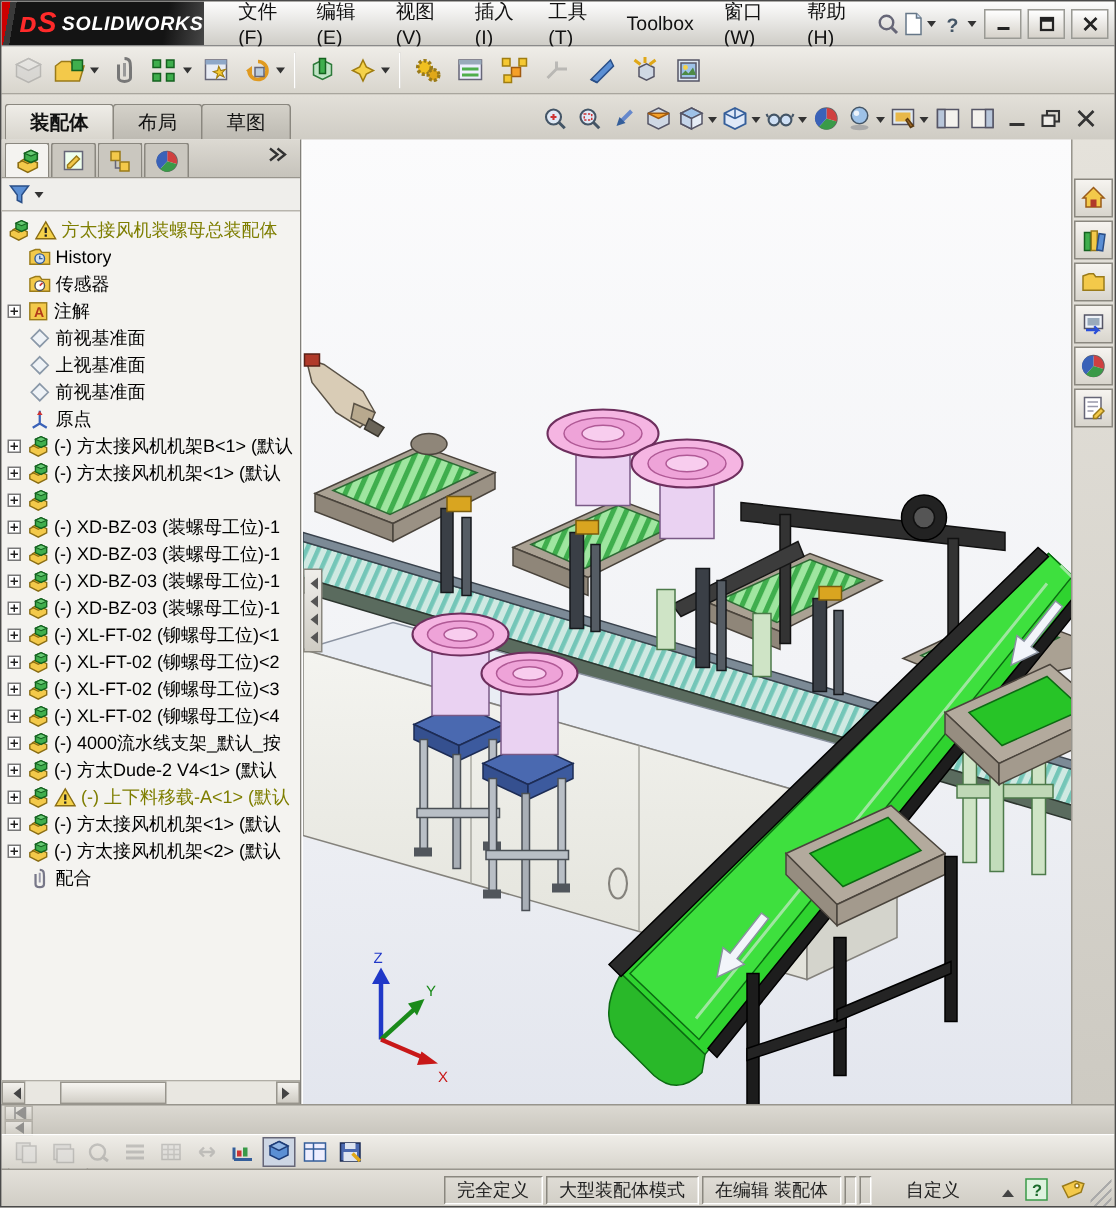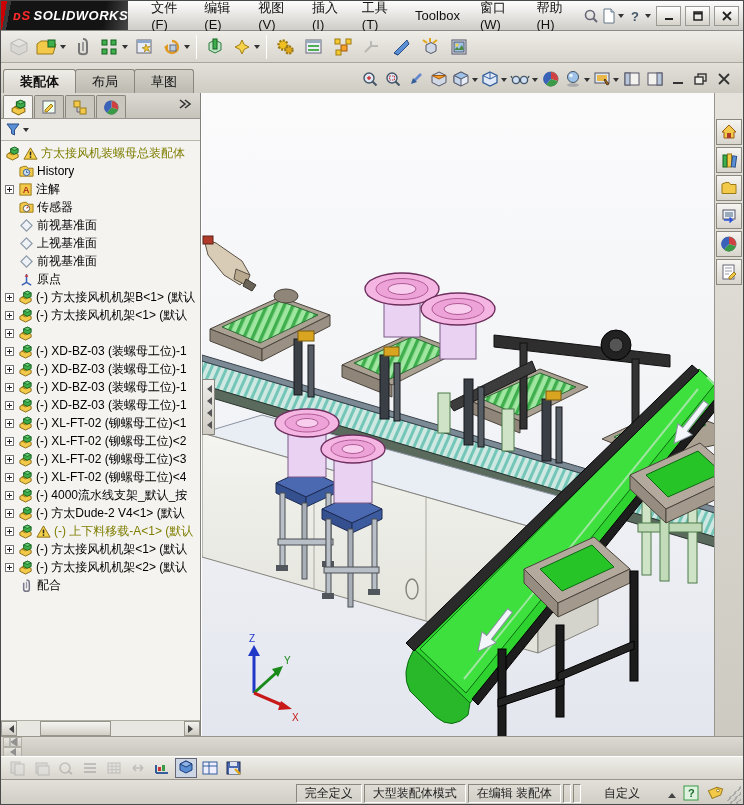--- a/index.html
+++ b/index.html
@@ -2,21 +2,21 @@
 <html><head>
 <meta charset="utf-8">
 <style>
   html,body{margin:0;padding:0;background:#9a9a9a;}
   *{box-sizing:border-box;font-family:"Liberation Sans",sans-serif;}
   .app{position:relative;width:744px;height:805px;background:#d6d2ca;border:1px solid #4a4a4a;overflow:hidden;}
 
   
   .titlebar{position:absolute;left:0;top:0;width:100%;height:30px;display:flex;align-items:stretch;background:linear-gradient(#fdfdfd,#cfcdc7);border-bottom:1px solid #8a8a8a;}
   .logo{width:138px;background:linear-gradient(100deg,#c00 0 6px,#3a3a3a 6px 10px,#141414 10px 80%,#474747);color:#fff;display:flex;align-items:center;padding-left:12px;font-size:13px;font-style:italic;font-weight:bold;letter-spacing:.5px;}
-  .logo .ds{color:#ff2a2a;font-size:13px;margin-right:3px;font-style:italic;}
+  .logo .ds{color:#ff2a2a;font-size:19px;margin-right:3px;font-style:italic;}
   .menus{display:flex;align-items:center;gap:2px;padding-left:14px;font-size:13px;color:#111;}
   .menus .mi{padding:3px 9px;cursor:default;}
   .tb-right{margin-left:auto;display:flex;align-items:center;gap:3px;padding-right:4px;}
   .qbtn{width:24px;height:22px;display:flex;align-items:center;justify-content:center;border:1px solid transparent;}
   .winbtn{width:25px;height:20px;display:flex;align-items:center;justify-content:center;border:1px solid #9a9a94;background:linear-gradient(#fff,#d6d2ca);margin-left:1px;}
   .dd::after{content:"";display:inline-block;margin-left:2px;border:3px solid transparent;border-top:4px solid #333;transform:translateY(2px);}
 
   
   .maintb{position:absolute;left:0;top:30px;width:100%;height:32px;background:linear-gradient(#efede8,#d8d5cd);border-bottom:1px solid #a9a69e;display:flex;align-items:center;padding-left:4px;gap:1px;}
   .tbtn{height:28px;min-width:28px;display:flex;align-items:center;justify-content:center;border:1px solid transparent;padding:0 1px;}
@@ -455,33 +455,33 @@
           <span class="tl olive">方太接风机装螺母总装配体</span>
         </div>
         <div class="trow">
             <span class="pad1"></span>
             <svg class="ti">
               <use href="#i-clock"></use>
             </svg>
             <span class="tl">History</span>
           </div>
         <div class="trow">
+            <span class="pad1"></span>
+            <svg class="ti">
+              <use href="#i-sensor"></use>
+            </svg>
+            <span class="tl">传感器</span>
+          </div>
+        <div class="trow">
             <span class="pad0"></span>
             <span class="exp"></span>
             <svg class="ti">
               <use href="#i-ann"></use>
             </svg>
             <span class="tl">注解</span>
-          </div>
-        <div class="trow">
-            <span class="pad1"></span>
-            <svg class="ti">
-              <use href="#i-sensor"></use>
-            </svg>
-            <span class="tl">传感器</span>
           </div>
         <div class="trow">
             <span class="pad1"></span>
             <svg class="ti">
               <use href="#i-plane"></use>
             </svg>
             <span class="tl">前视基准面</span>
           </div>
         <div class="trow">
             <span class="pad1"></span>

